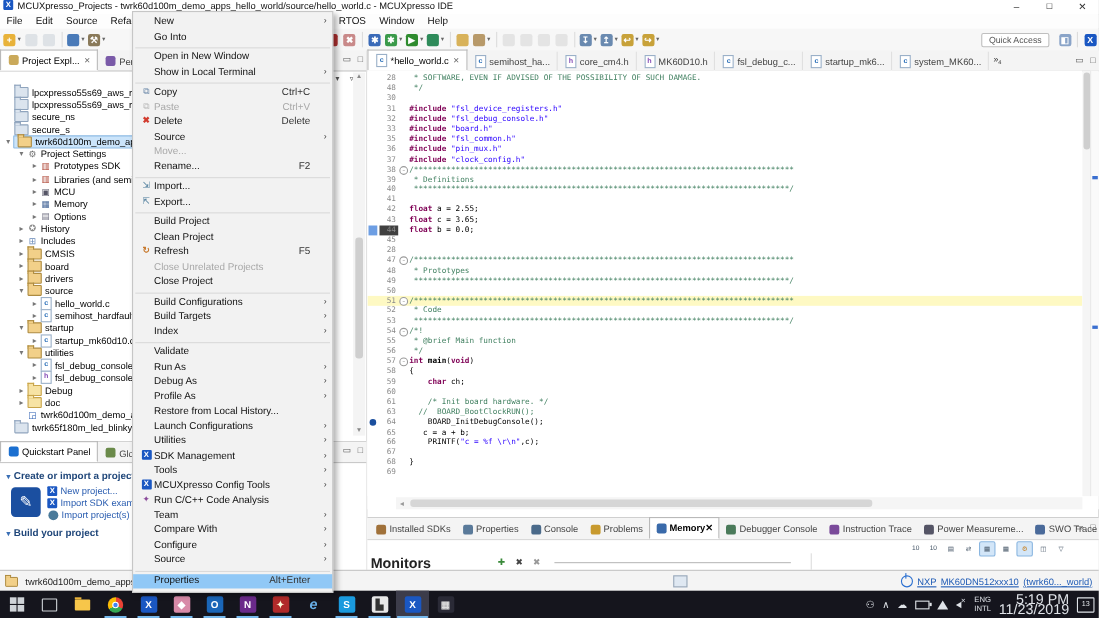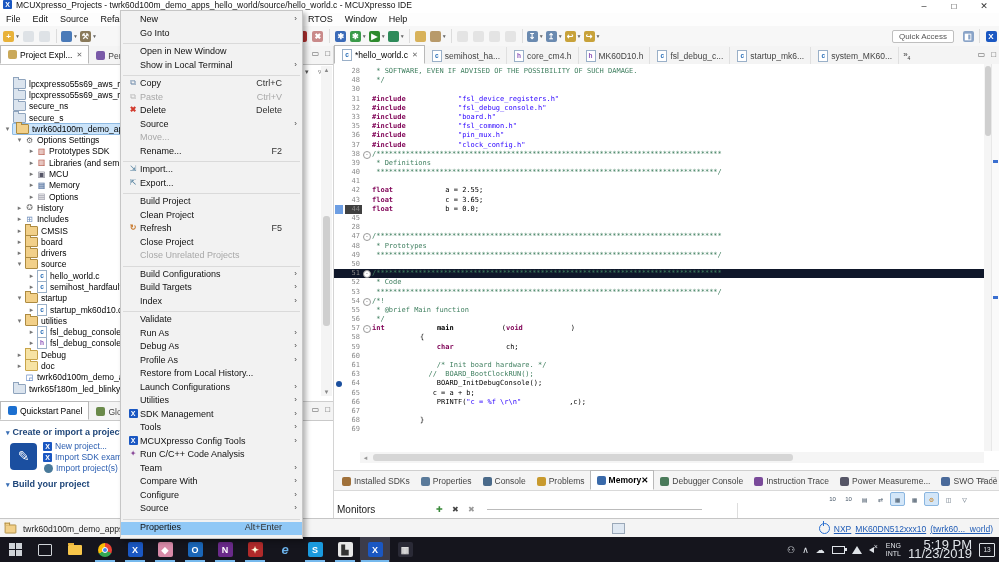--- a/index.html
+++ b/index.html
@@ -56,47 +56,47 @@
   .qs-links{display:flex;flex-direction:column;gap:1px;}
   .qs-link{display:flex;align-items:center;color:#2a5db0;font-size:8.5px;white-space:nowrap;}
   .qs-link .i-sq{margin-right:3px;}
   
   #editor{position:absolute;left:334px;top:46px;right:0;height:417px;background:#fff;}
   .etabs{position:relative;}
   .etab-ovf{font-size:8px;color:#333;padding:0 4px;align-self:center;}
   .etab-ovf sub{font-size:5px;}
   #code{position:absolute;left:0;top:18px;right:15px;bottom:12px;overflow:hidden;padding-top:3px;background:#fff;}
   .codeline{display:flex;height:9.2px;line-height:9.2px;font-family:"DejaVu Sans Mono",monospace;font-size:7px;}
-  .codeline.hl{background:#0f172a;}
+  .codeline.hl{background:#fef9c3;}
   .ann{width:11px;flex:none;position:relative;}
   .lnum{width:15px;flex:none;text-align:right;color:#8a8a8a;padding-right:2px;}
   .lnum.mk{background:#404040;}
   .fold{width:10px;flex:none;position:relative;}
   .fc{position:absolute;top:1px;left:1px;width:6px;height:6px;border:1px solid #9a9a9a;border-radius:50%;background:#fff;color:#555;font:4px/6px "Liberation Sans";text-align:center;}
   .bpdot{position:absolute;top:1.5px;left:2px;width:6px;height:6px;border-radius:50%;background:#1b4f9e;}
   .m44{position:absolute;top:0;left:1px;width:8px;height:9px;background:#6d9ee3;}
   .ctext{white-space:pre;flex:1;}
-  .sp{color:#000;padding-left:48px;} .sk{color:#7f0055;font-weight:bold;} .sc{color:#3f7f5f;} .ss{color:#2a00ff;} .sf{color:#000;font-weight:bold;}
+  .sp{color:#000;} .sk{color:#7f0055;font-weight:bold;} .sc{color:#3f7f5f;} .ss{color:#2a00ff;} .sf{color:#000;font-weight:bold;}
   #vscroll{position:absolute;right:7px;top:18px;width:8px;bottom:12px;background:#f5f5f5;}
   #vscroll .thumb{position:absolute;left:1px;top:2px;width:6px;height:70px;background:#cfcfcf;border-radius:3px;}
   #oruler{position:absolute;right:0;top:18px;width:7px;bottom:12px;background:#fafafa;border-left:1px solid #e8e8e8;}
   .omark{position:absolute;left:1px;width:5px;height:3px;background:#3a6fd0;}
   #hscroll{position:absolute;left:26px;bottom:0;right:15px;height:11px;background:#f5f5f5;display:flex;align-items:center;}
   #hscroll .arrow{width:11px;text-align:center;color:#999;font-size:7px;}
   #hscroll .thumb{height:7px;width:420px;background:#d6d6d6;border-radius:3px;margin-left:2px;}
   
   #bottom-panel{position:absolute;left:334px;top:470px;right:0;height:48px;background:#fff;border-top:1px solid #cfcfcf;}
   .btab-row{display:flex;align-items:flex-end;height:19px;background:#f4f4f4;border-bottom:1px solid #d9d9d9;padding-left:2px;}
   .btab{display:flex;align-items:center;height:18px;padding:0 5px;font-size:8.5px;color:#444;white-space:nowrap;}
   .btab.active{background:#fff;border:1px solid #b9b9b9;border-bottom:1px solid #fff;font-weight:bold;color:#000;}
   .memtools{position:absolute;right:28px;top:21px;display:flex;gap:3px;align-items:center;}
   .memtools .mi16{width:13px;height:12px;border-radius:2px;display:flex;align-items:center;justify-content:center;font-size:6px;color:#456;}
   .memtools .on{background:#d3e6f8;border:1px solid #8ab6e0;}
   .monitors-row{position:absolute;left:3px;top:33px;display:flex;align-items:center;gap:4px;}
-  .mon-label{font-size:10px;color:#222;}
+  .mon-label{font-size:13px;color:#222;font-weight:bold;}
   .mon-btn{font-size:8px;width:12px;text-align:center;}
   .mon-line{width:215px;height:1px;background:#bbb;margin-left:6px;}
   .bp-sash{position:absolute;left:403px;top:32px;bottom:1px;width:1px;background:#ddd;}
   
   #statusbar{position:absolute;left:0;top:518px;right:0;height:19px;background:#f4f4f4;border-top:1px solid #c6c6c6;display:flex;align-items:center;font-size:8.5px;color:#222;}
   #statusbar .proj{display:flex;align-items:center;margin-left:3px;}
   #statusbar .right{position:absolute;right:6px;display:flex;align-items:center;gap:4px;}
   #statusbar a{color:#1f5bb5;text-decoration:underline;}
   .pwr{width:9px;height:9px;border:1.5px solid #2a6fd0;border-radius:50%;position:relative;display:inline-block;}
   .pwr::after{content:"";position:absolute;left:3px;top:-3px;width:1.5px;height:5px;background:#2a6fd0;}
@@ -310,21 +310,21 @@
         <div class="trow" style="padding-left: 3px;">
           <span class="texp">▾</span>
           <span class="tsel">
             <span class="i-folder proj"></span>
             <span>twrk60d100m_demo_apps_</span>
           </span>
         </div>
         <div class="trow" style="padding-left: 15px;">
           <span class="texp">▾</span>
           <span class="i-gl" style="color: rgb(102, 102, 102);">⚙</span>
-          <span>Options Settings</span>
+          <span>Project Settings</span>
         </div>
         <div class="trow" style="padding-left: 27px;">
           <span class="texp">▸</span>
           <span class="i-gl" style="color: rgb(176, 74, 58);">▥</span>
           <span>Prototypes SDK</span>
         </div>
         <div class="trow" style="padding-left: 27px;">
           <span class="texp">▸</span>
           <span class="i-gl" style="color: rgb(176, 74, 58);">▥</span>
           <span>Libraries (and semih</span>
@@ -1004,28 +1004,28 @@
         <span class="ico"></span>
         <span class="lbl">Clean Project</span>
         <span class="sub"></span>
       </div>
       <div class="mi">
         <span class="ico" style="color: rgb(200, 122, 46); font-weight: bold;">↻</span>
         <span class="lbl">Refresh</span>
         <span class="sc">F5</span>
         <span class="sub"></span>
       </div>
+      <div class="mi dis">
+        <span class="ico"></span>
+        <span class="lbl">Close Unrelated Projects</span>
+        <span class="sub"></span>
+      </div>
       <div class="mi">
         <span class="ico"></span>
         <span class="lbl">Close Project</span>
-        <span class="sub"></span>
-      </div>
-      <div class="mi dis">
-        <span class="ico"></span>
-        <span class="lbl">Close Unrelated Projects</span>
         <span class="sub"></span>
       </div>
       <div class="msep"></div>
       <div class="mi">
         <span class="ico"></span>
         <span class="lbl">Build Configurations</span>
         <span class="sub">›</span>
       </div>
       <div class="mi">
         <span class="ico"></span>

